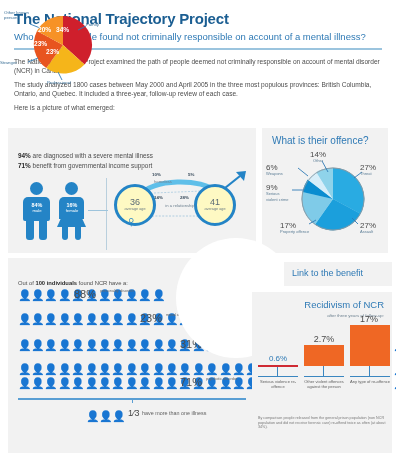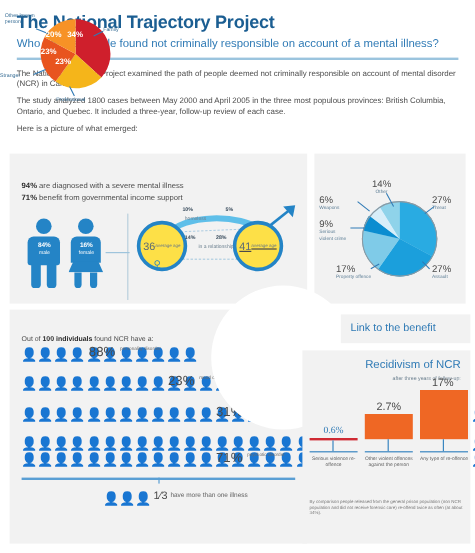--- a/index.html
+++ b/index.html
@@ -34,22 +34,22 @@
   .vdiv{position:absolute;width:1px;background:#b9cfdd;}
 
   
   .bodyfig{position:absolute;}
   .bodyfig .head{position:absolute;border-radius:50%;background:#2484c6;}
   .bodyfig .torso{position:absolute;background:#2484c6;}
   .pctlbl{position:absolute;color:#ffffff;font-size:5.4px;text-align:center;line-height:6px;font-weight:bold;width:100%;}
   .pctlbl small{display:block;font-weight:normal;font-size:4.2px;}
 
   
-  .gcircle{position:absolute;border-radius:50%;border:3px solid #2484c6;background:#fde047;
-    display:flex;flex-direction:row;align-items:center;justify-content:center;}
+  .gcircle{position:absolute;border-radius:50%;border:3px solid #2484c6;background:#fef9c3;
+    display:flex;flex-direction:column;align-items:center;justify-content:center;}
   .gcircle .num{font-size:9px;color:#5b6b75;line-height:9px;}
   .gcircle .cap{font-size:3.8px;color:#6b7b85;line-height:4.4px;text-align:center;}
   .glyph{position:absolute;color:#2484c6;font-size:16px;line-height:16px;}
   .arrowlbl{position:absolute;font-size:4.4px;color:#36495a;font-weight:bold;}
   .arrowcap{position:absolute;font-size:4.2px;color:#6d8190;}
 
   
   #p-off{left:262px;top:128px;width:126px;height:125px;}
   #p-off .h2{position:absolute;left:10px;top:7px;}
   .pielbl{position:absolute;color:#3a6f96;line-height:6px;}
@@ -150,35 +150,36 @@
       <line x1="108" y1="22" x2="128" y2="6" stroke="#2484c6" stroke-width="2.2"></line>
       <path d="M124,2 l10,-1 -2,10 z" fill="#2484c6"></path>
     </svg>
 
     <div class="gcircle" style="left:106px;top:56px;width:36px;height:36px;">
       <div class="num">36</div>
       <div class="cap">average age</div>
     </div>
     <div class="glyph" style="left:117px;top:86px;">♀</div>
 
-    <div class="gcircle" style="left:186px;top:56px;width:36px;height:36px;text-decoration:underline;">
+    <div class="gcircle" style="left:186px;top:56px;width:36px;height:36px;">
       <div class="num">41</div>
       <div class="cap">average age</div>
     </div>
 
     <div class="arrowlbl" style="left:144px;top:44px;">10%</div>
     <div class="arrowlbl" style="left:180px;top:44px;">5%</div>
     <div class="arrowcap" style="left:146px;top:51px;">homeless</div>
 
     <div class="arrowlbl" style="left:146px;top:67px;">14%</div>
     <div class="arrowlbl" style="left:172px;top:67px;">28%</div>
     <div class="arrowcap" style="left:152px;top:75px;width:40px;text-align:center;">in a relationship</div>
   </div>
 
   <div class="panel" id="p-off">
+    <div class="h2">What is their offence?</div>
 
     <svg width="66" height="66" style="position:absolute;left:38px;top:38px;" viewBox="0 0 66 66">
       <circle cx="33" cy="33" r="31" fill="#9fd9ef" stroke="#8a9aa4" stroke-width="0.8"></circle>
 
       <path d="M33,33 L33,2 A31,31 0 0,1 60.5,47.8 Z" fill="#29abe2"></path>
 
       <path d="M33,33 L60.5,47.8 A31,31 0 0,1 15.0,58.5 Z" fill="#1b9fdc"></path>
 
       <path d="M33,33 L15.0,58.5 A31,31 0 0,1 2.6,26.1 Z" fill="#7fcbe8"></path>
 
@@ -299,21 +300,21 @@
   </div>
 
   <div class="panel" id="p-link">
     <div class="h2">Link to the benefit</div>
   </div>
 
   <div class="panel" id="p-rec">
     <div class="h2">Recidivism of NCR</div>
     <div class="reccap">after three years of follow-up:</div>
 
-    <div class="barval sm" style="left:4px;top:62px;width:44px;font-family:Liberation Serif, serif;">0.6%</div>
+    <div class="barval sm" style="left:4px;top:62px;width:44px;">0.6%</div>
     <div class="barthin" style="left:6px;top:73px;width:40px;height:2px;"></div>
     <div class="barstem" style="left:25px;top:75px;height:9px;"></div>
     <div class="baraxis" style="left:6px;top:84px;width:40px;"></div>
     <div class="barcap" style="left:2px;top:88px;width:48px;">Serious violence re-offence</div>
 
     <div class="barval" style="left:50px;top:42px;width:44px;">2.7%</div>
     <div class="bar" style="left:52px;top:53px;width:40px;height:21px;"></div>
     <div class="barstem" style="left:71px;top:74px;height:10px;"></div>
     <div class="baraxis" style="left:52px;top:84px;width:40px;"></div>
     <div class="barcap" style="left:48px;top:88px;width:48px;">Other violent offences against the person</div>

